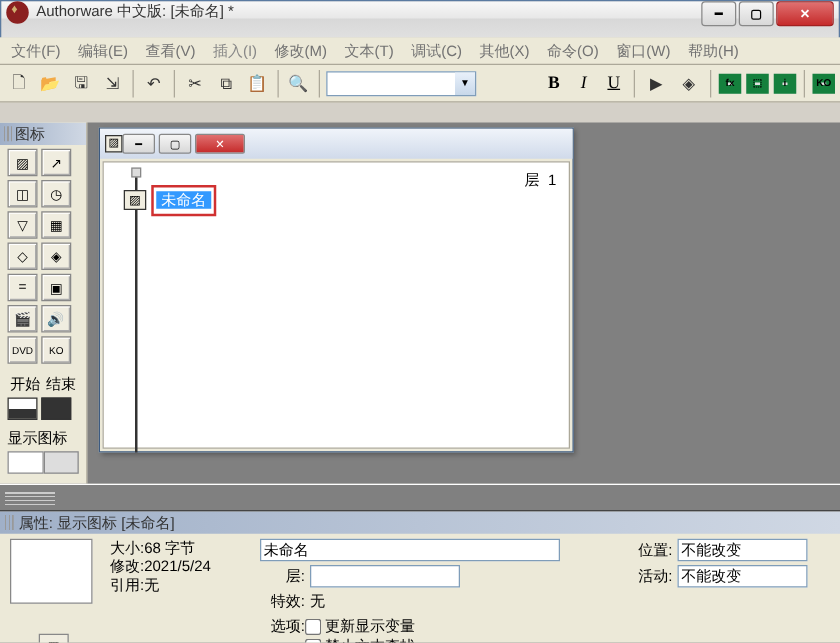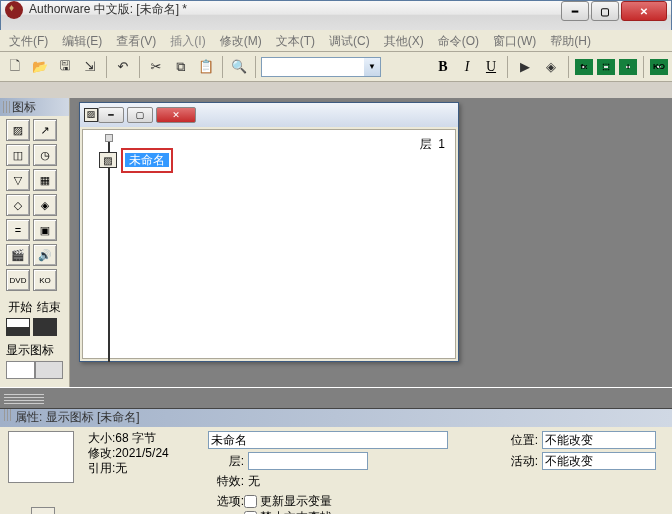--- a/index.html
+++ b/index.html
@@ -67,21 +67,21 @@
 .flow-label-box { position: absolute; left: 38px; top: 18px; border: 2px solid #d03030; padding: 2px; background: rgba(255,255,255,0);}
 .flow-label { background: #3399ff; color: white; padding: 0 4px; font-size: 12px;}
 .layer-info { position: absolute; right: 10px; top: 6px; font-size: 12px;}
 
 
 .hdivider { height: 22px; background: #808080; border-top: 1px solid #fff; border-bottom: 1px solid #444; position: relative;}
 .hdivider .grip { position:absolute; left: 4px; top: 4px; width: 40px; height: 12px; background: repeating-linear-gradient( 0deg, #ccc 0, #ccc 1px, transparent 1px, transparent 3px);}
 
 
 .props { background: #ece9d8; height: 160px; }
-.props-title { background: linear-gradient(to right,#a0b0c8,#d0d8e4); height: 18px; display:flex; padding: 0 4px; gap:4px; color:#333; font-size: 11px;}
+.props-title { background: linear-gradient(to right,#a0b0c8,#d0d8e4); height: 18px; display:flex; align-items:center; padding: 0 4px; gap:4px; color:#333; font-size: 11px;}
 .props-title .grip { display:inline-block; width: 7px; height: 12px; background: repeating-linear-gradient(to right, #999 0, #999 1px, transparent 1px, transparent 3px);}
 .props-body { display: flex; padding: 4px 8px; gap: 10px; height: calc(100% - 18px);}
 .props-left { width: 70px; }
 .preview-box { width: 66px; height: 52px; border: 1px solid #888; background:#fff; box-shadow: inset 1px 1px 0 #fff;}
 .inline-icon { width: 24px; height: 20px; border: 1px solid #888; background:#f0ede0; margin: 24px auto 6px; display:flex;align-items:center;justify-content:center;font-size:10px;}
 .props-meta { width: 110px; font-size: 11px; line-height: 15px; color: #000;}
 .props-meta .row { white-space: nowrap;}
 .props-center { flex: 1;}
 .field-row { display: flex; align-items: center; margin-bottom: 3px; gap: 4px;}
 .field-row .lbl { width: 36px; text-align: right; font-size: 12px;}
@@ -89,21 +89,21 @@
 .name-input { width: 240px;}
 .layer-input { width: 120px;}
 .effect-val { font-size: 12px;}
 .options-lbl { width: 36px; text-align: right; vertical-align: top; display:inline-block;}
 .options { display: inline-block; vertical-align: top;}
 .options label { display: block; font-size: 12px; line-height: 16px;}
 .options label input { vertical-align: middle; margin-right: 3px;}
 .props-right { width: 180px; padding-left: 10px;}
 .props-right .hdr { font-size: 12px; margin-bottom: 8px;}
 .props-right .field-row .lbl { width: 44px;}
-.ro-input { width: 114px; background: #ece9d8; border: 1px solid #aca899; height: 18px; padding: 0 2px;}
+.ro-input { width: 104px; background: #ece9d8; border: 1px solid #aca899; height: 18px; padding: 0 2px;}
 
 </style>
 </head>
 <body>
 
 <div class="main-titlebar">
   <span class="icon-slot"></span>
   <span class="title">Authorware 中文版: [未命名] *</span>
   <div class="win-controls">
     <div class="win-btn min">━</div>

